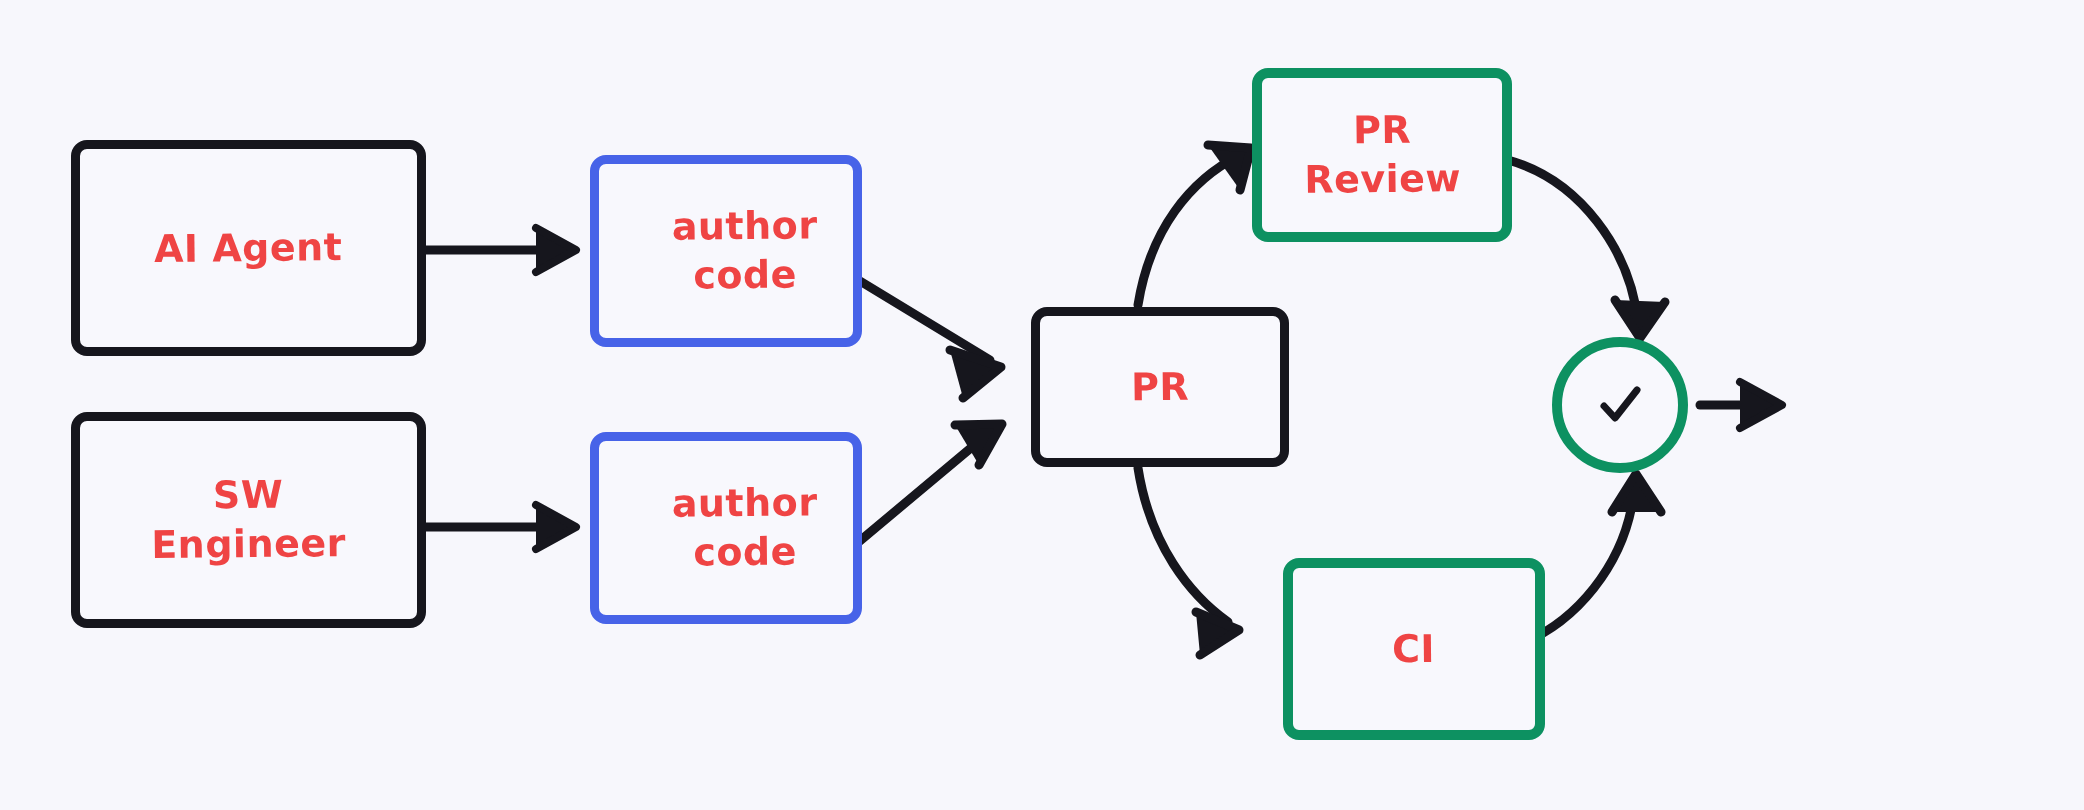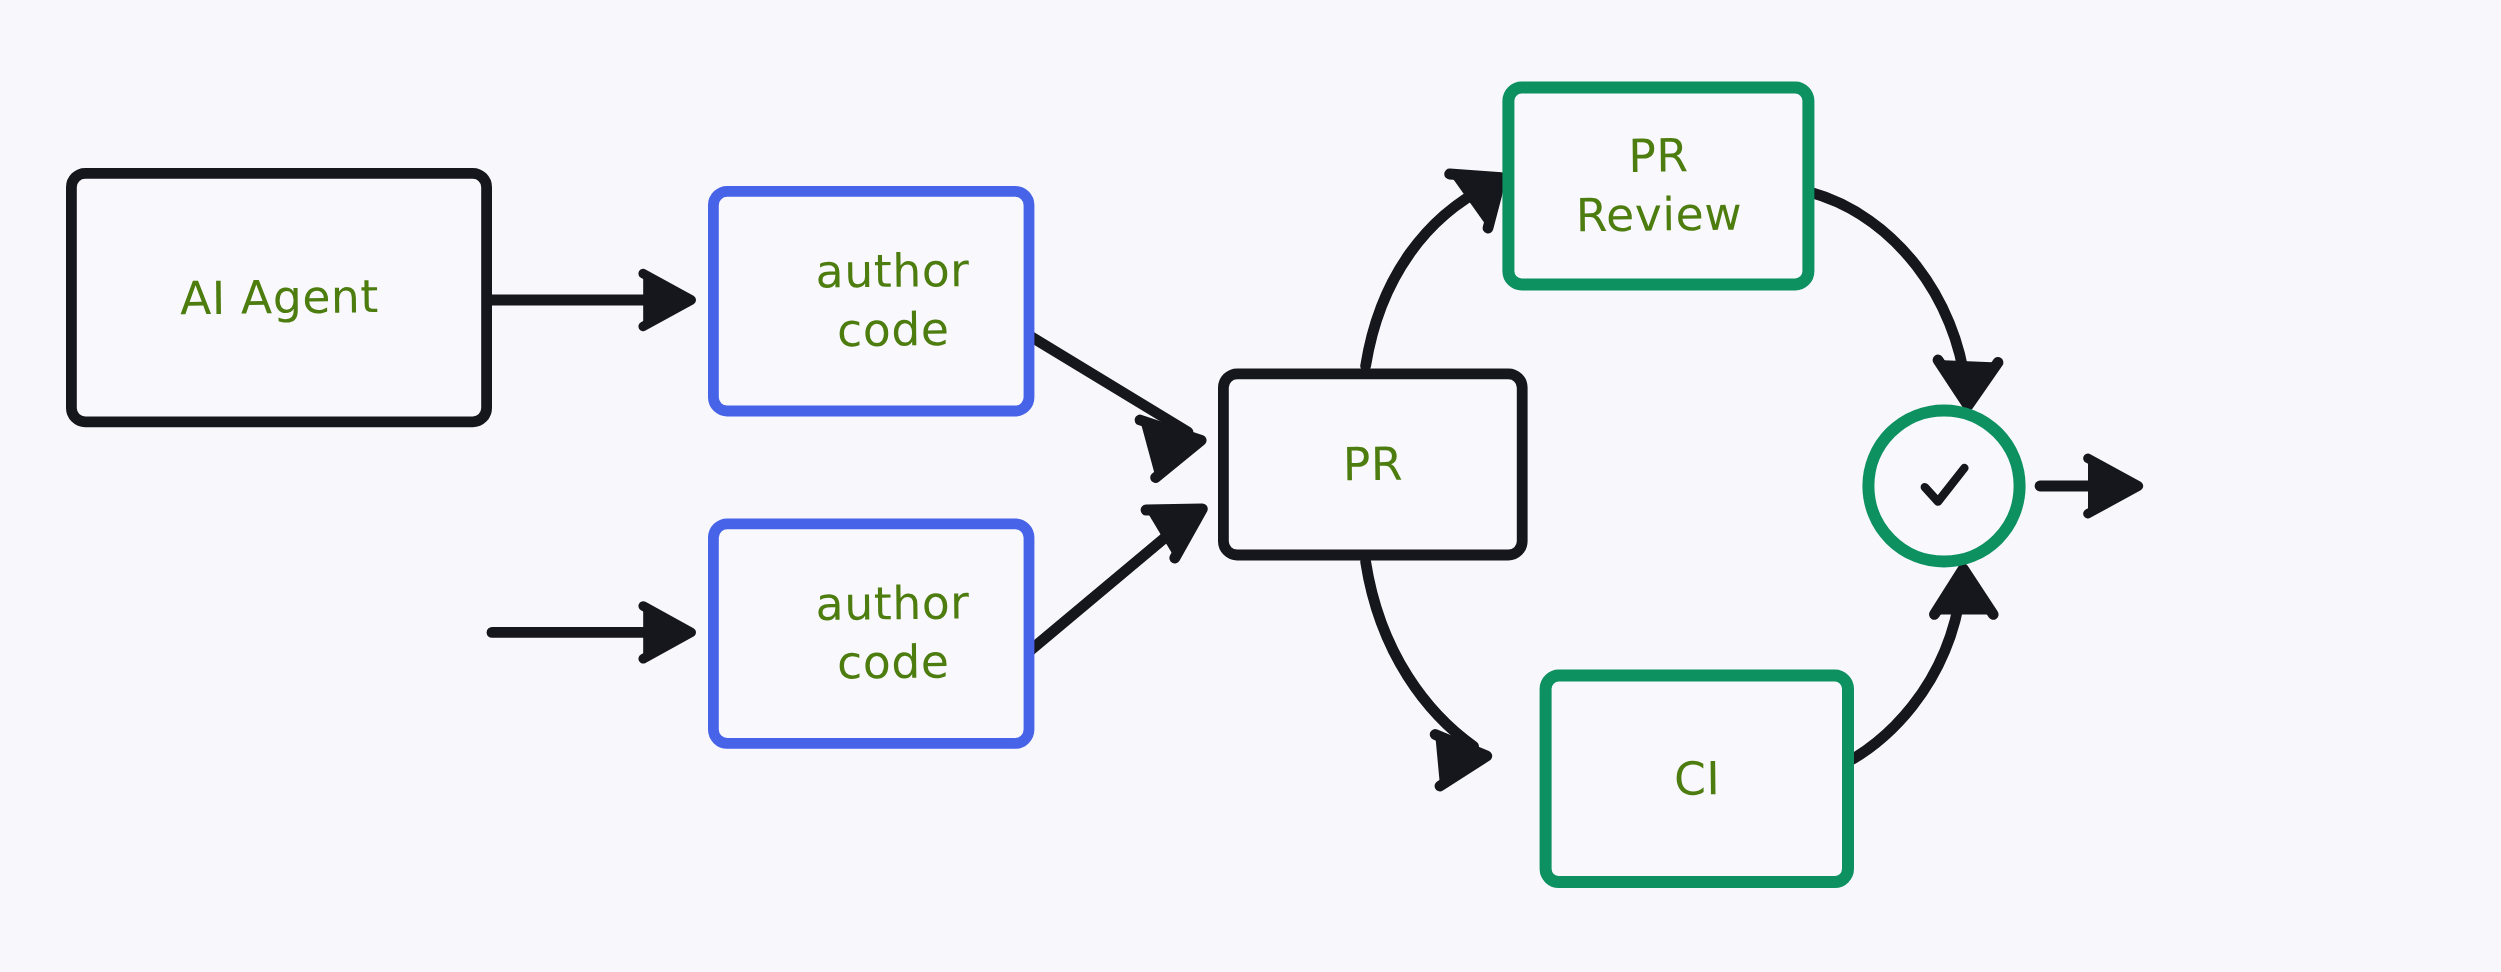--- a/index.html
+++ b/index.html
@@ -31,26 +31,26 @@
     box-sizing: border-box;
     background: #f8f8fd;
     display: flex;
     align-items: center;
     justify-content: center;
     text-align: center;
     border-style: solid;
     border-radius: 16px;
     line-height: 1.28;
     letter-spacing: 0.5px;
-    color: #4d7c0f;
-    font-weight: 400;
+    color: #ef4444;
+    font-weight: 700;
     white-space: pre-line;
     z-index: 2;
   }
-  .node-dark  { border-color: #16161d; border-width: 9px; }
+  .node-dark  { border-color: #16161d; border-width: 9px; margin-left: 16px; }
   .node-blue  { border-color: #4763e8; border-width: 9px; padding-left: 37px; }
   .node-green { border-color: #0d9161; border-width: 10px; }
 
   .node-label {
     display: block;
     white-space: pre-line;
     transform: rotate(-0.6deg);
   }
 
   #check-circle {
@@ -119,20 +119,24 @@
         <path d="M 1740 382 L 1782 405 L 1740 428" fill="#16161d" stroke-width="8"></path>
       </g>
 
     </g>
   </svg>
 
   <div class="node node-dark" style="left:55px; top:140px; width:355px; height:216px; font-size:38px;">
     <span class="node-label">AI Agent</span>
   </div>
 
+  <div class="node node-dark" style="left:55px; top:412px; width:355px; height:216px; font-size:38px;">
+    <span class="node-label">SW
+Engineer</span>
+  </div>
 
   <div class="node node-blue" style="left:590px; top:155px; width:272px; height:192px; font-size:38px;">
     <span class="node-label">author
 code</span>
   </div>
 
   <div class="node node-blue" style="left:590px; top:432px; width:272px; height:192px; font-size:38px;">
     <span class="node-label">author
 code</span>
   </div>

